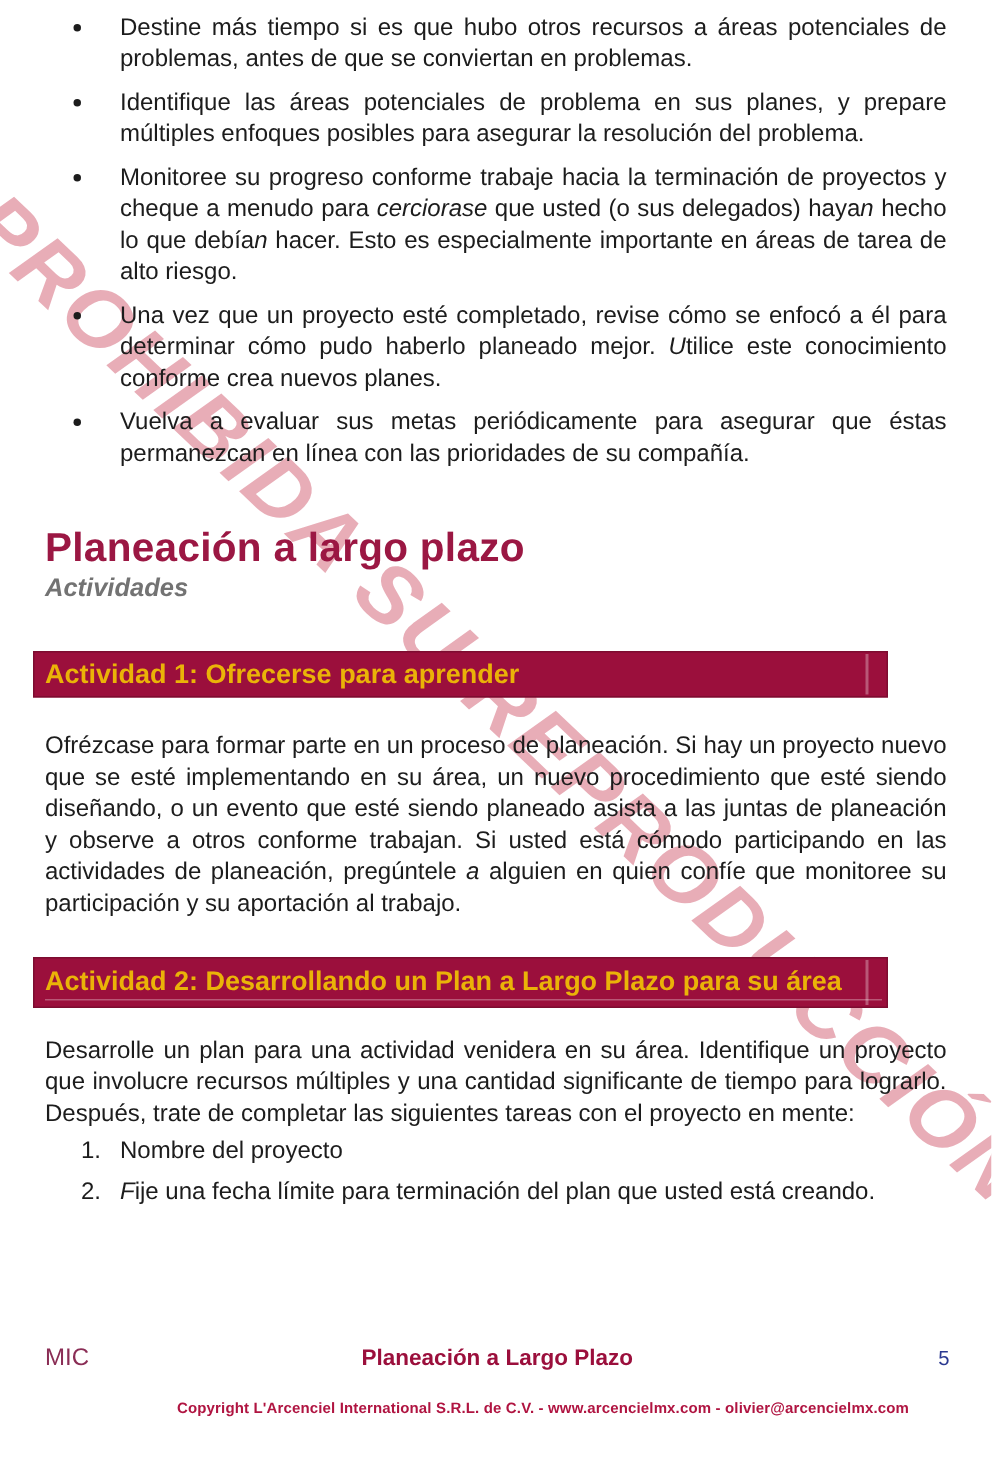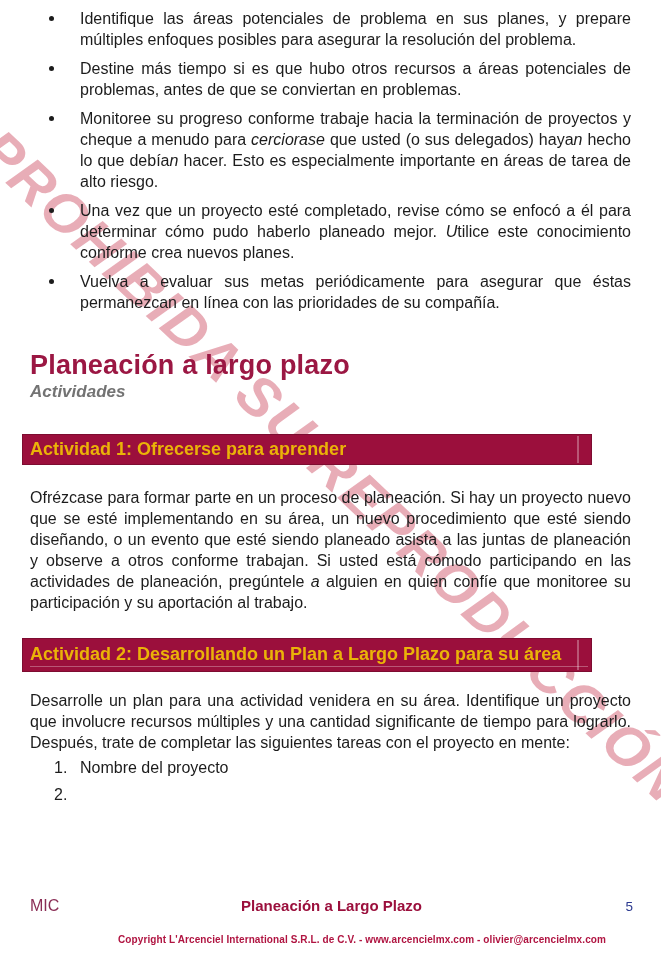--- a/index.html
+++ b/index.html
@@ -171,25 +171,25 @@
 
 <div class="page">
 
   <div class="watermark">PROHIBIDA SU REPRODUCCIÓN</div>
 
   <div class="content">
 
     <ul class="bullets">
 
         <li>
+          <span class="li-text">Destine más tiempo si es que hubo otros recursos a áreas potenciales de problemas, antes de que se conviertan en problemas.</span>
+        </li>
+
+        <li>
           <span class="li-text">Identifique las áreas potenciales de problema en sus planes, y prepare múltiples enfoques posibles para asegurar la resolución del problema.</span>
-        </li>
-
-        <li>
-          <span class="li-text">Destine más tiempo si es que hubo otros recursos a áreas potenciales de problemas, antes de que se conviertan en problemas.</span>
         </li>
 
         <li>
           <span class="li-text">Monitoree su progreso conforme trabaje hacia la terminación de proyectos y cheque a menudo para <i>cerciorase</i> que usted (o sus delegados) haya<i>n</i> hecho lo que debía<i>n</i> hacer. Esto es especialmente importante en áreas de tarea de alto riesgo.</span>
         </li>
 
         <li>
           <span class="li-text">Una vez que un proyecto esté completado, revise cómo se enfocó a él para determinar cómo pudo haberlo planeado mejor. <i>U</i>tilice este conocimiento conforme crea nuevos planes.</span>
         </li>
 
@@ -219,20 +219,21 @@
 
     <ol class="tasks">
 
         <li>
           <span class="num">1.</span>
           <span class="task-text">Nombre del proyecto</span>
         </li>
 
         <li>
           <span class="num">2.</span>
+          <span class="task-text"><i>F</i>ije una fecha límite para terminación del plan que usted está creando.</span>
         </li>
       </ol>
 
   </div>
 
   <div class="footer-row">
     <span class="footer-left">MIC</span>
     <span class="footer-center">Planeación a Largo Plazo</span>
     <span class="footer-right">5</span>
   </div>

